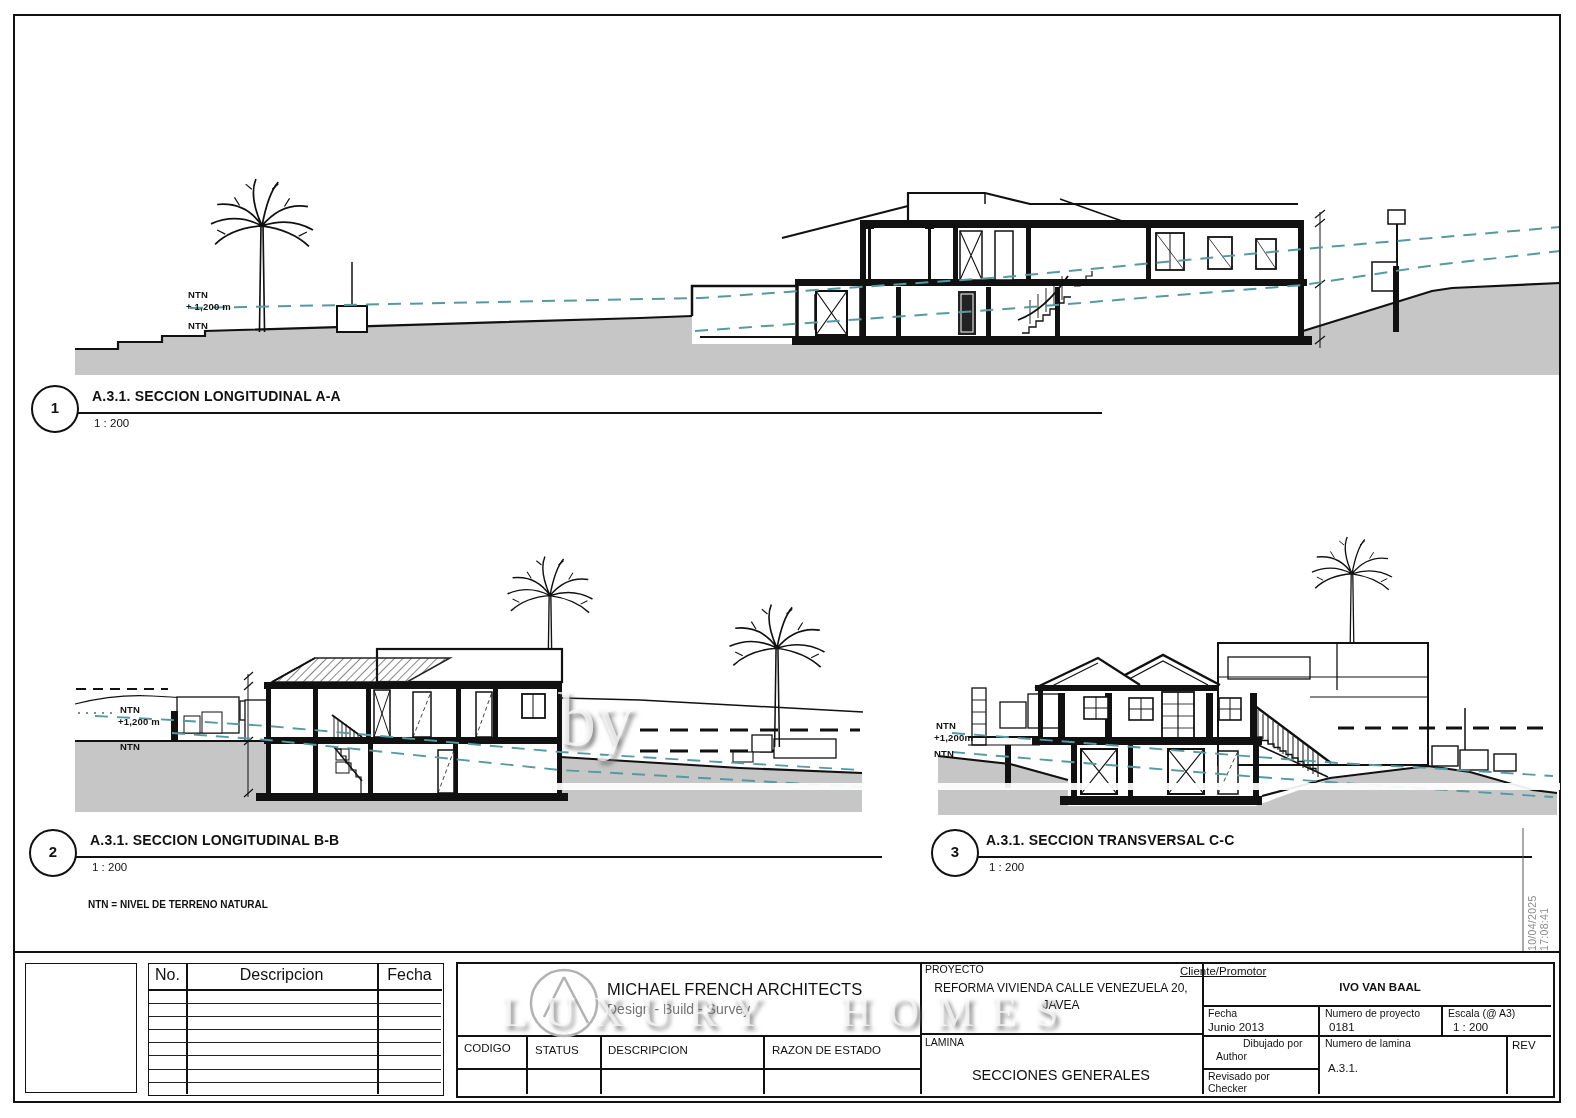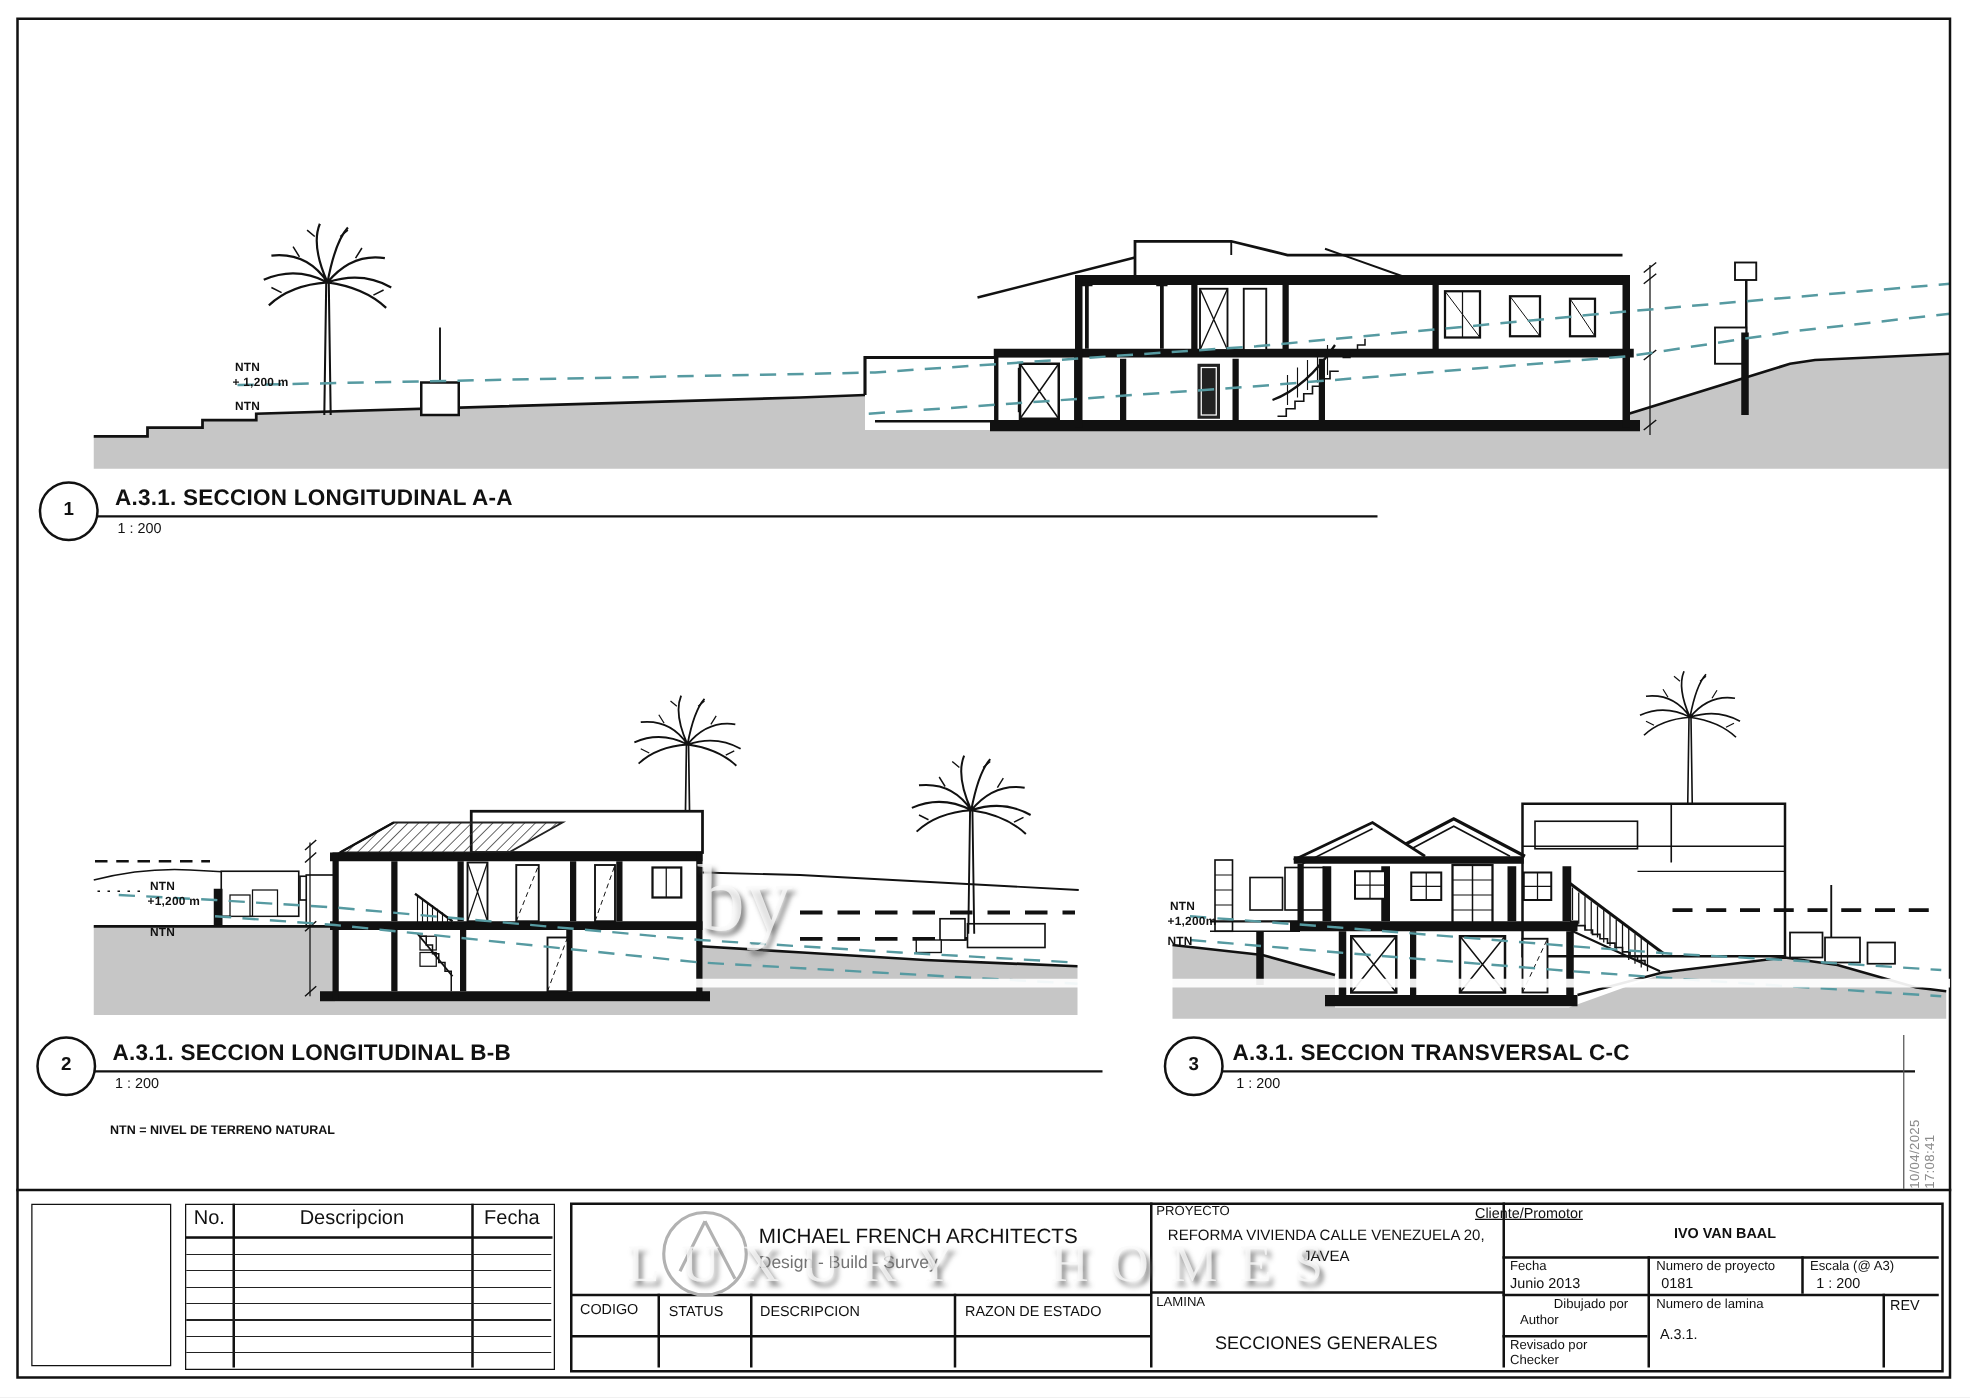--- a/index.html
+++ b/index.html
@@ -6,21 +6,21 @@
   .page{position:relative;width:1576px;height:1118px;background:#ffffff;overflow:hidden;
         font-family:"Liberation Sans",sans-serif;color:#111;}
   svg{position:absolute;left:0;top:0;}
   .t{position:absolute;white-space:nowrap;line-height:1.05;}
   .ctr{text-align:center;}
   .hl,.vl{position:absolute;background:#111;}
   .frame{position:absolute;border:2px solid #111;}
   .lbl-s{font-size:10.5px;}
   .lbl-m{font-size:11.5px;}
   .ntn{font-size:9.5px;font-weight:bold;letter-spacing:.2px;}
-  .sec-title{font-size:18px;font-weight:bold;letter-spacing:.2px;}
+  .sec-title{font-size:14px;font-weight:bold;letter-spacing:.2px;}
   .sec-scale{font-size:11.5px;}
   .sec-num{font-size:15px;font-weight:bold;width:22px;text-align:center;}
   .wm{position:absolute;font-family:"Liberation Serif",serif;color:rgba(250,250,250,.78);
       text-shadow:3px 4px 4px rgba(115,115,115,.85);white-space:nowrap;pointer-events:none;}
   .stamp{position:absolute;left:1526px;top:951px;transform:rotate(-90deg);transform-origin:0 0;
          font-size:10.5px;color:#8c8c8c;letter-spacing:.3px;}
 </style>
 </head>
 <body>
 

